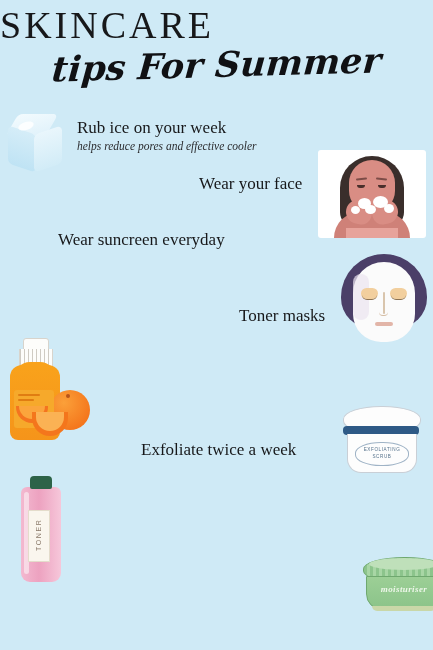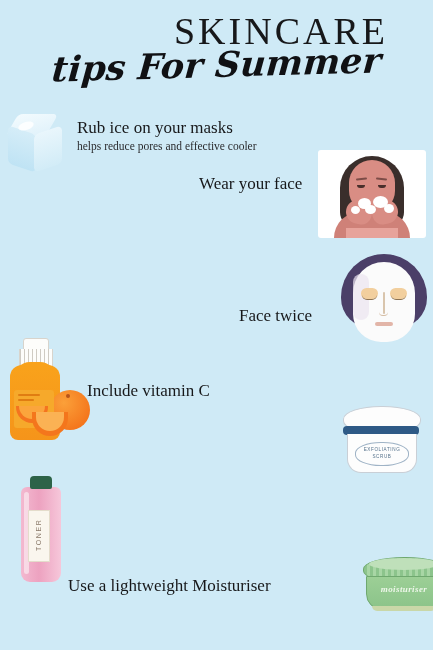--- a/index.html
+++ b/index.html
@@ -16,24 +16,24 @@
     position: relative;
     width: 433px;
     height: 650px;
     background: #cfeaf6;
     overflow: hidden;
   }
 
   
   .title-main {
     position: absolute;
-    top: 12px;
+    top: 6px;
     left: 0;
     width: 388px;
-    text-align: right;
+    text-align: left;
     font-family: "Liberation Serif", serif;
     font-size: 38px;
     font-weight: 400;
     letter-spacing: 3px;
     color: #17181a;
     line-height: 1.05;
   }
   .title-script {
     position: absolute;
     top: 46px;
@@ -58,20 +58,21 @@
     white-space: nowrap;
   }
   .tip-title {
     font-size: 17px;
     line-height: 1.15;
   }
   .tip-sub {
     font-size: 11.5px;
     line-height: 1.2;
     color: #2a2b2e;
+    font-style: italic;
   }
 
   
   .art { position: absolute; }
 
   
   .ice-wrap { left: 6px; top: 112px; width: 62px; height: 62px; }
   .ice-top {
     position: absolute; left: 6px; top: 2px; width: 40px; height: 22px;
     background: linear-gradient(160deg,#f3fbfe 0%,#dff1fa 100%);
@@ -342,21 +343,21 @@
 
   <div class="title-main">SKINCARE</div>
   <div class="title-script">tips For Summer</div>
 
   <div class="art ice-wrap">
     <div class="ice-top"></div>
     <div class="ice-left"></div>
     <div class="ice-right"></div>
     <div class="ice-gloss"></div>
   </div>
-  <div class="tip-text tip-title" style="left:77px; top:118px;">Rub ice on your masks</div>
+  <div class="tip-text tip-title" style="left:77px; top:118px;">Rub ice on your week</div>
   <div class="tip-text tip-sub" style="left:77px; top:140px;">helps reduce pores and effective cooler</div>
 
   <div class="art wash-wrap">
     <div class="wash-card"></div>
     <div class="wash-hair"></div>
     <div class="wash-face"></div>
     <div class="wash-brow-l"></div>
     <div class="wash-brow-r"></div>
     <div class="wash-eye-l"></div>
     <div class="wash-eye-r"></div>
@@ -365,72 +366,72 @@
     <div class="wash-hand-l"></div>
     <div class="wash-hand-r"></div>
     <div class="foam foam1"></div>
     <div class="foam foam2"></div>
     <div class="foam foam3"></div>
     <div class="foam foam4"></div>
     <div class="foam foam5"></div>
   </div>
   <div class="tip-text tip-title" style="left:199px; top:174px;">Wear your face</div>
 
+  <div class="tip-text tip-title" style="left:58px; top:230px;">Wear suncreen everyday</div>
 
   <div class="art mask-wrap">
     <div class="mask-hair"></div>
     <div class="mask-sheet"></div>
     <div class="mask-shade"></div>
     <div class="mask-eye-l"></div>
     <div class="mask-eye-r"></div>
     <div class="mask-lash-l"></div>
     <div class="mask-lash-r"></div>
     <div class="mask-nose"></div>
     <div class="mask-nose-b"></div>
     <div class="mask-mouth"></div>
   </div>
-  <div class="tip-text tip-title" style="left:239px; top:306px;">Face twice</div>
+  <div class="tip-text tip-title" style="left:239px; top:306px;">Toner masks</div>
 
   <div class="art vitc-wrap">
     <div class="vitc-cap"></div>
     <div class="vitc-neck"></div>
     <div class="vitc-shoulder"></div>
     <div class="vitc-body"></div>
     <div class="orange-big"></div>
     <div class="orange-stem"></div>
     <div class="vitc-label"></div>
     <div class="vitc-lab-line vitc-l1"></div>
     <div class="vitc-lab-line vitc-l2"></div>
     <div class="vitc-slice"></div>
     <div class="vitc-slice-in"></div>
     <div class="orange-half"></div>
     <div class="orange-half-in"></div>
   </div>
-  <div class="tip-text tip-title" style="left:87px; top:381px;">Include vitamin C</div>
 
   <div class="art scrub-wrap">
     <div class="scrub-lid"></div>
     <div class="scrub-band"></div>
     <div class="scrub-body"></div>
     <div class="scrub-oval">
       <span>EXFOLIATING</span>
       <span>SCRUB</span>
     </div>
   </div>
+  <div class="tip-text tip-title" style="left:141px; top:440px;">Exfoliate twice a week</div>
 
   <div class="art toner-wrap">
     <div class="toner-body"></div>
     <div class="toner-cap"></div>
     <div class="toner-gloss"></div>
     <div class="toner-label"></div>
     <div class="toner-label-text">TONER</div>
   </div>
 
   <div class="art moist-wrap">
     <div class="moist-lid"></div>
     <div class="moist-lid-top"></div>
     <div class="moist-body"></div>
     <div class="moist-text">moisturiser</div>
     <div class="moist-base"></div>
   </div>
-  <div class="tip-text tip-title" style="left:68px; top:576px;">Use a lightweight Moisturiser</div>
 
 </div>
 
 </body></html>

